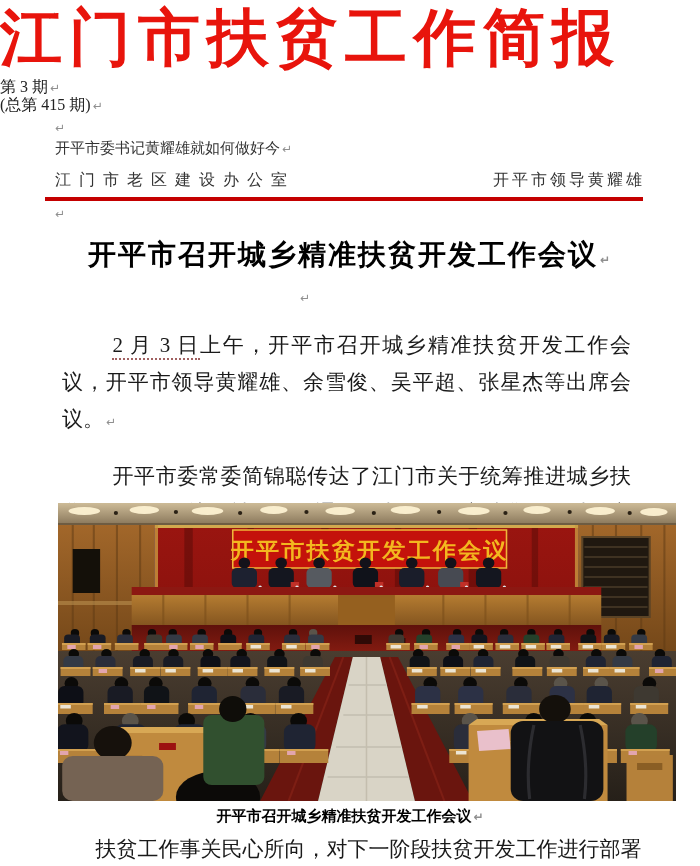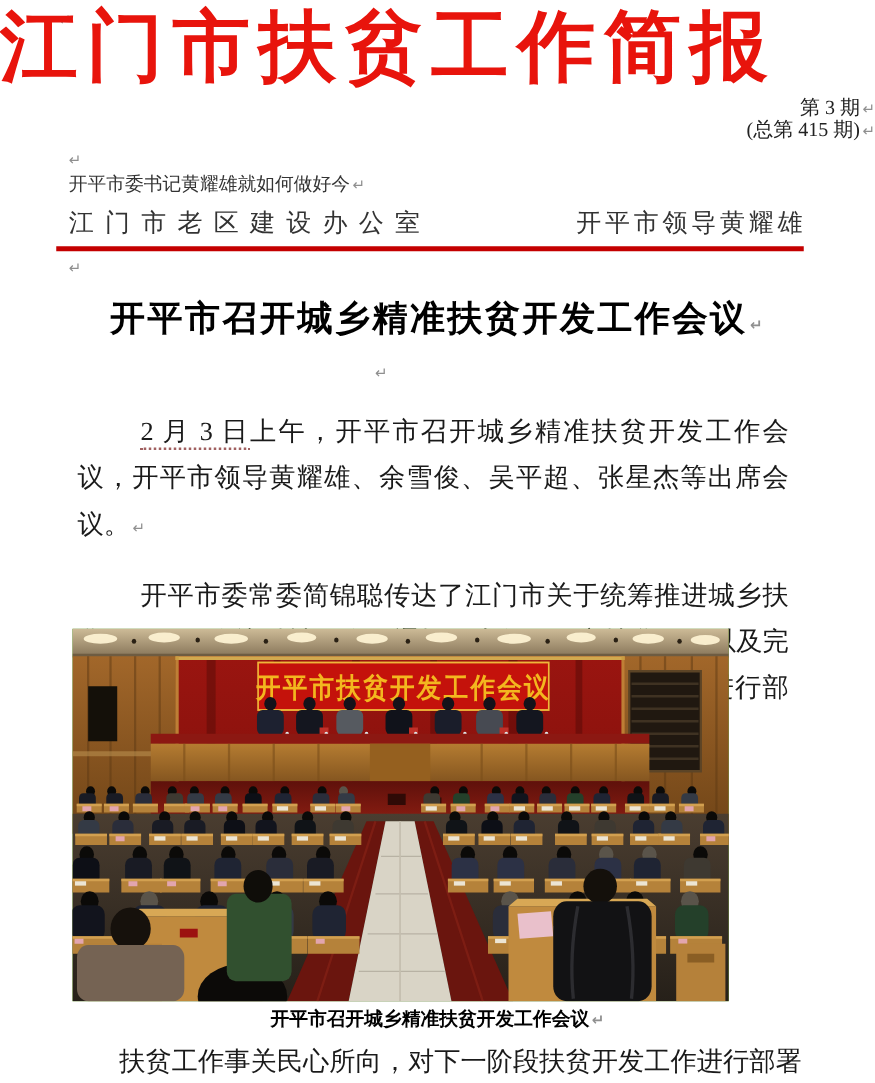--- a/index.html
+++ b/index.html
@@ -16,47 +16,47 @@
     font-family:"DejaVu Sans",sans-serif;font-size:12px;color:#8f8f8f;
     vertical-align:baseline;margin-left:2px;
   }
   .masthead-title{
     position:absolute;top:2px;left:0;width:700px;text-align:left;
     font-family:"Liberation Sans","DejaVu Sans",sans-serif;
     font-size:62px;line-height:72px;font-weight:900;letter-spacing:7px;
     white-space:nowrap;
   }
   .issue-line{
-    position:absolute;left:0;width:700px;text-align:right;
+    position:absolute;left:0;width:700px;text-align:left;
     font-size:16px;line-height:18px;color:#222;
   }
   .org-block{position:absolute;left:55px;top:138px;width:590px;}
   .org-row1{font-size:15px;line-height:20px;color:#333;}
   .org-row2{
     margin-top:10px;display:flex;justify-content:space-between;align-items:baseline;
-    font-size:20px;line-height:22px;color:#333;
+    font-size:16px;line-height:22px;color:#333;
   }
   .org-row2 .spaced{letter-spacing:2px;}
   .org-row2 .date{letter-spacing:3px;}
   .red-rule{position:absolute;left:45px;top:197px;width:598px;height:4px;}
   .article-title{
     position:absolute;top:238px;left:0;width:700px;text-align:center;
     font-family:"Liberation Sans","DejaVu Sans",sans-serif;
     font-size:28px;line-height:34px;font-weight:bold;letter-spacing:2px;color:#000;
     white-space:nowrap;
   }
   .body-text{
     position:absolute;left:45px;top:310px;width:603px;
     font-size:21px;line-height:37px;text-align:justify;color:#1a1a1a;
   }
   .body-text p{margin:17px;text-indent:2.4em;}
   .u-dotted{border-bottom:2px dotted #a06060;padding-bottom:1px;}
   .photo-frame{
-    position:absolute;left:58px;top:503px;width:525px;height:298px;
-    background:#4d7c0f;
+    position:absolute;left:58px;top:503px;width:618px;height:298px;
+    background:#3b82f6;
   }
   .photo-frame svg{display:block;width:100%;height:100%;}
   .caption{
     position:absolute;top:807px;left:0;width:700px;text-align:center;
     font-family:"Liberation Sans","DejaVu Sans",sans-serif;
     font-size:15px;line-height:18px;font-weight:bold;color:#000;
   }
   .bottom-para{
     position:absolute;left:45px;top:831px;width:603px;
     font-size:21px;line-height:37px;text-align:justify;color:#1a1a1a;

